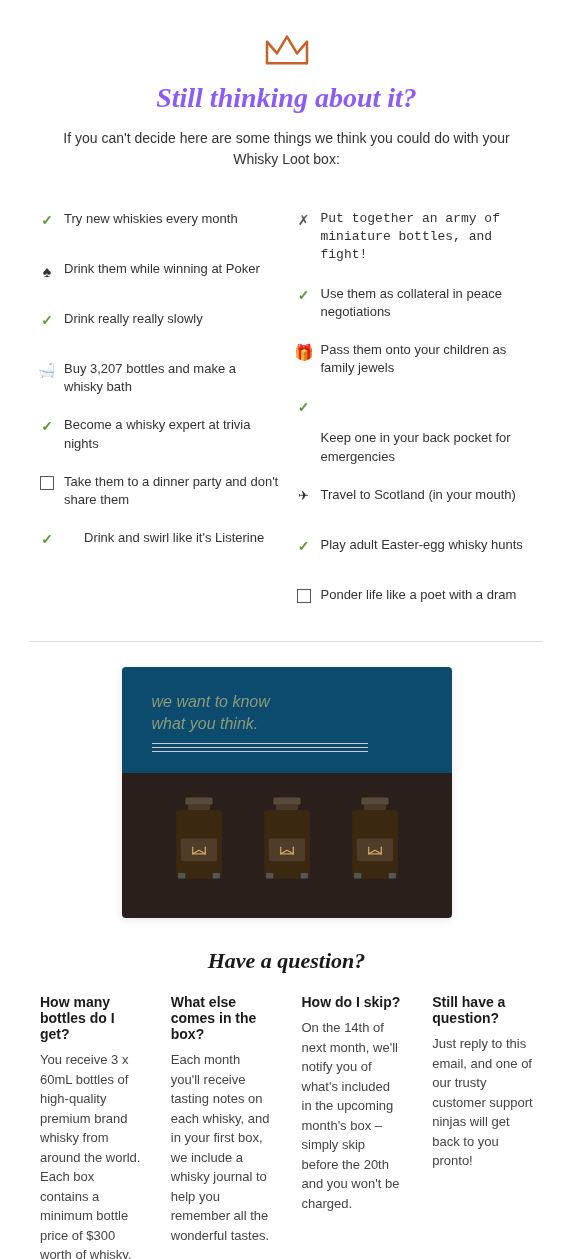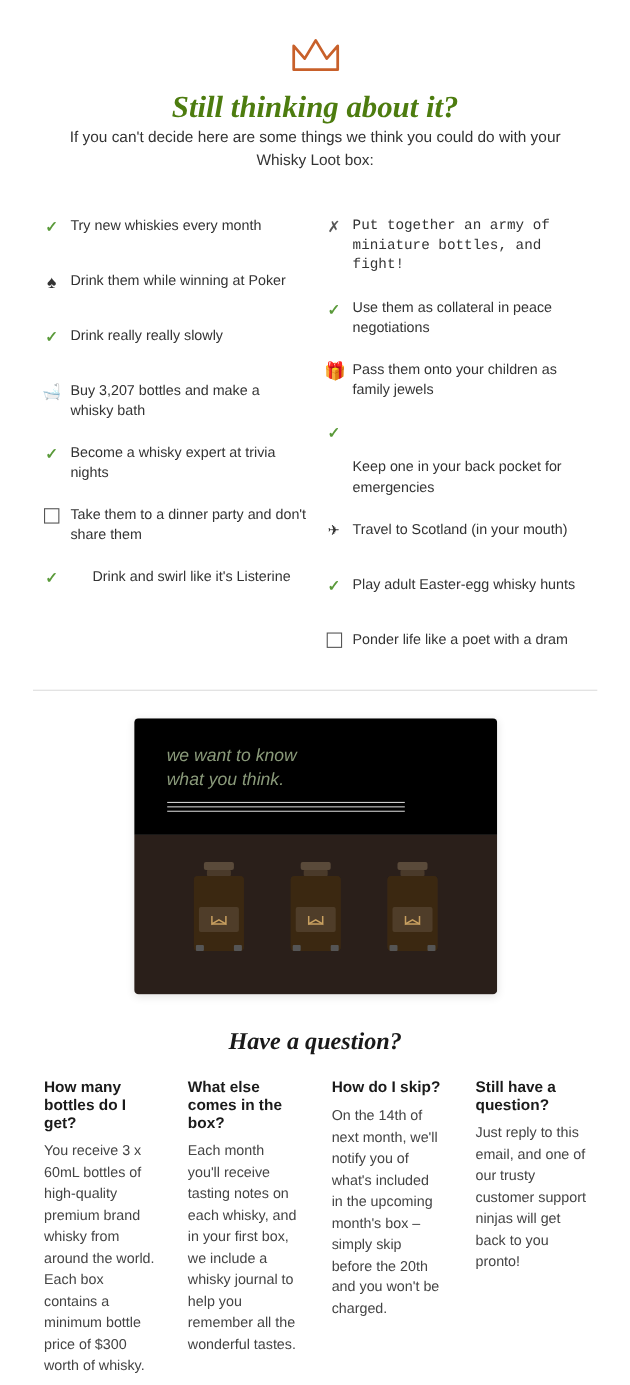--- a/index.html
+++ b/index.html
@@ -21,22 +21,23 @@
     }
     .crown-icon {
       display: block;
       margin: 0 auto 12px;
       width: 50px;
       height: 40px;
     }
     .main-title {
       font-size: 28px;
       font-weight: bold;
-      color: #4d7c0f;
+      color: #8b5cf6;
       font-style: italic;
+      margin-bottom: 14px;
     }
     .subtitle {
       font-size: 14px;
       color: #333;
       line-height: 1.5;
       font-family: Arial, sans-serif;
     }
     .items-section {
       padding: 20px 30px 10px;
       display: flex;
@@ -80,21 +81,21 @@
     .box-image {
       width: 330px;
       margin: 0 auto;
       background: #f5f5f3;
       border-radius: 4px;
       overflow: hidden;
       box-shadow: 0 2px 8px rgba(0,0,0,0.1);
       position: relative;
     }
     .box-top {
-      background: #000000;
+      background: #0c4a6e;
       padding: 24px 30px 18px;
       text-align: left;
     }
     .box-top-text {
       font-family: Arial, sans-serif;
       font-size: 16px;
       color: #8a9a7a;
       line-height: 1.4;
       font-style: italic;
     }

